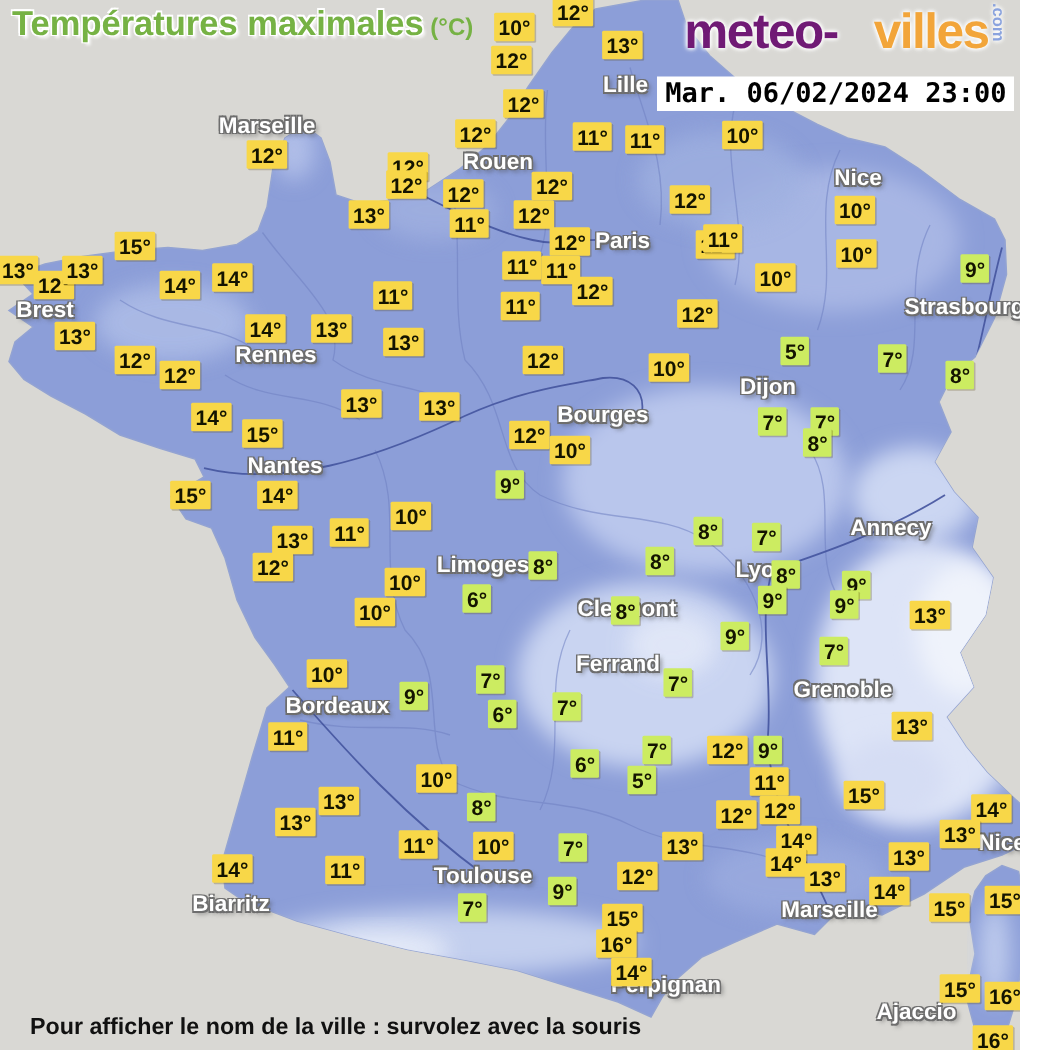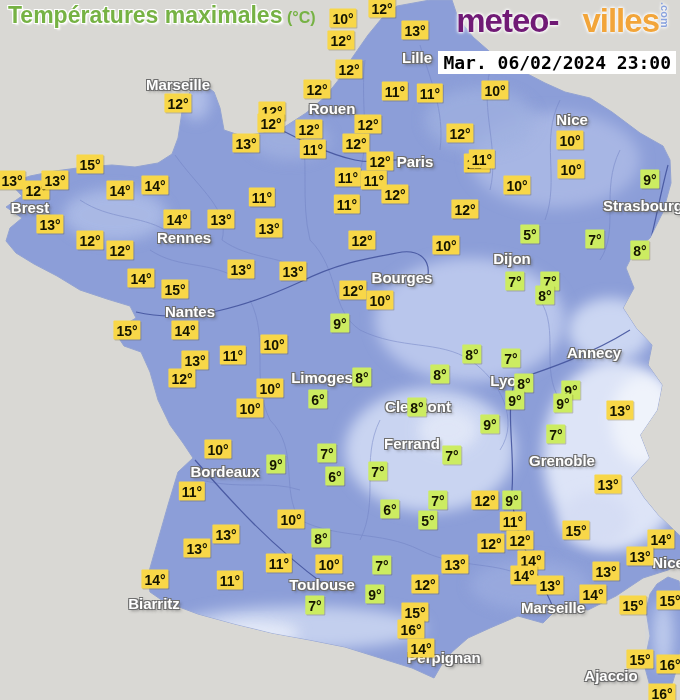--- a/index.html
+++ b/index.html
@@ -254,13 +254,14 @@
       <div class="temp warm" style="left: 421px; top: 648px;">14°</div>
       <div class="temp warm" style="left: 661px; top: 539px;">14°</div>
       <div class="temp warm" style="left: 640px; top: 556px;">13°</div>
       <div class="temp warm" style="left: 670px; top: 600px;">15°</div>
       <div class="temp warm" style="left: 633px; top: 605px;">15°</div>
       <div class="temp warm" style="left: 640px; top: 659px;">15°</div>
       <div class="temp warm" style="left: 670px; top: 664px;">16°</div>
       <div class="temp warm" style="left: 662px; top: 693px;">16°</div>
     </div>
 
+  <div id="footer-caption">Pour afficher le nom de la ville : survolez avec la souris</div>
 </div>
 
 </body></html>

